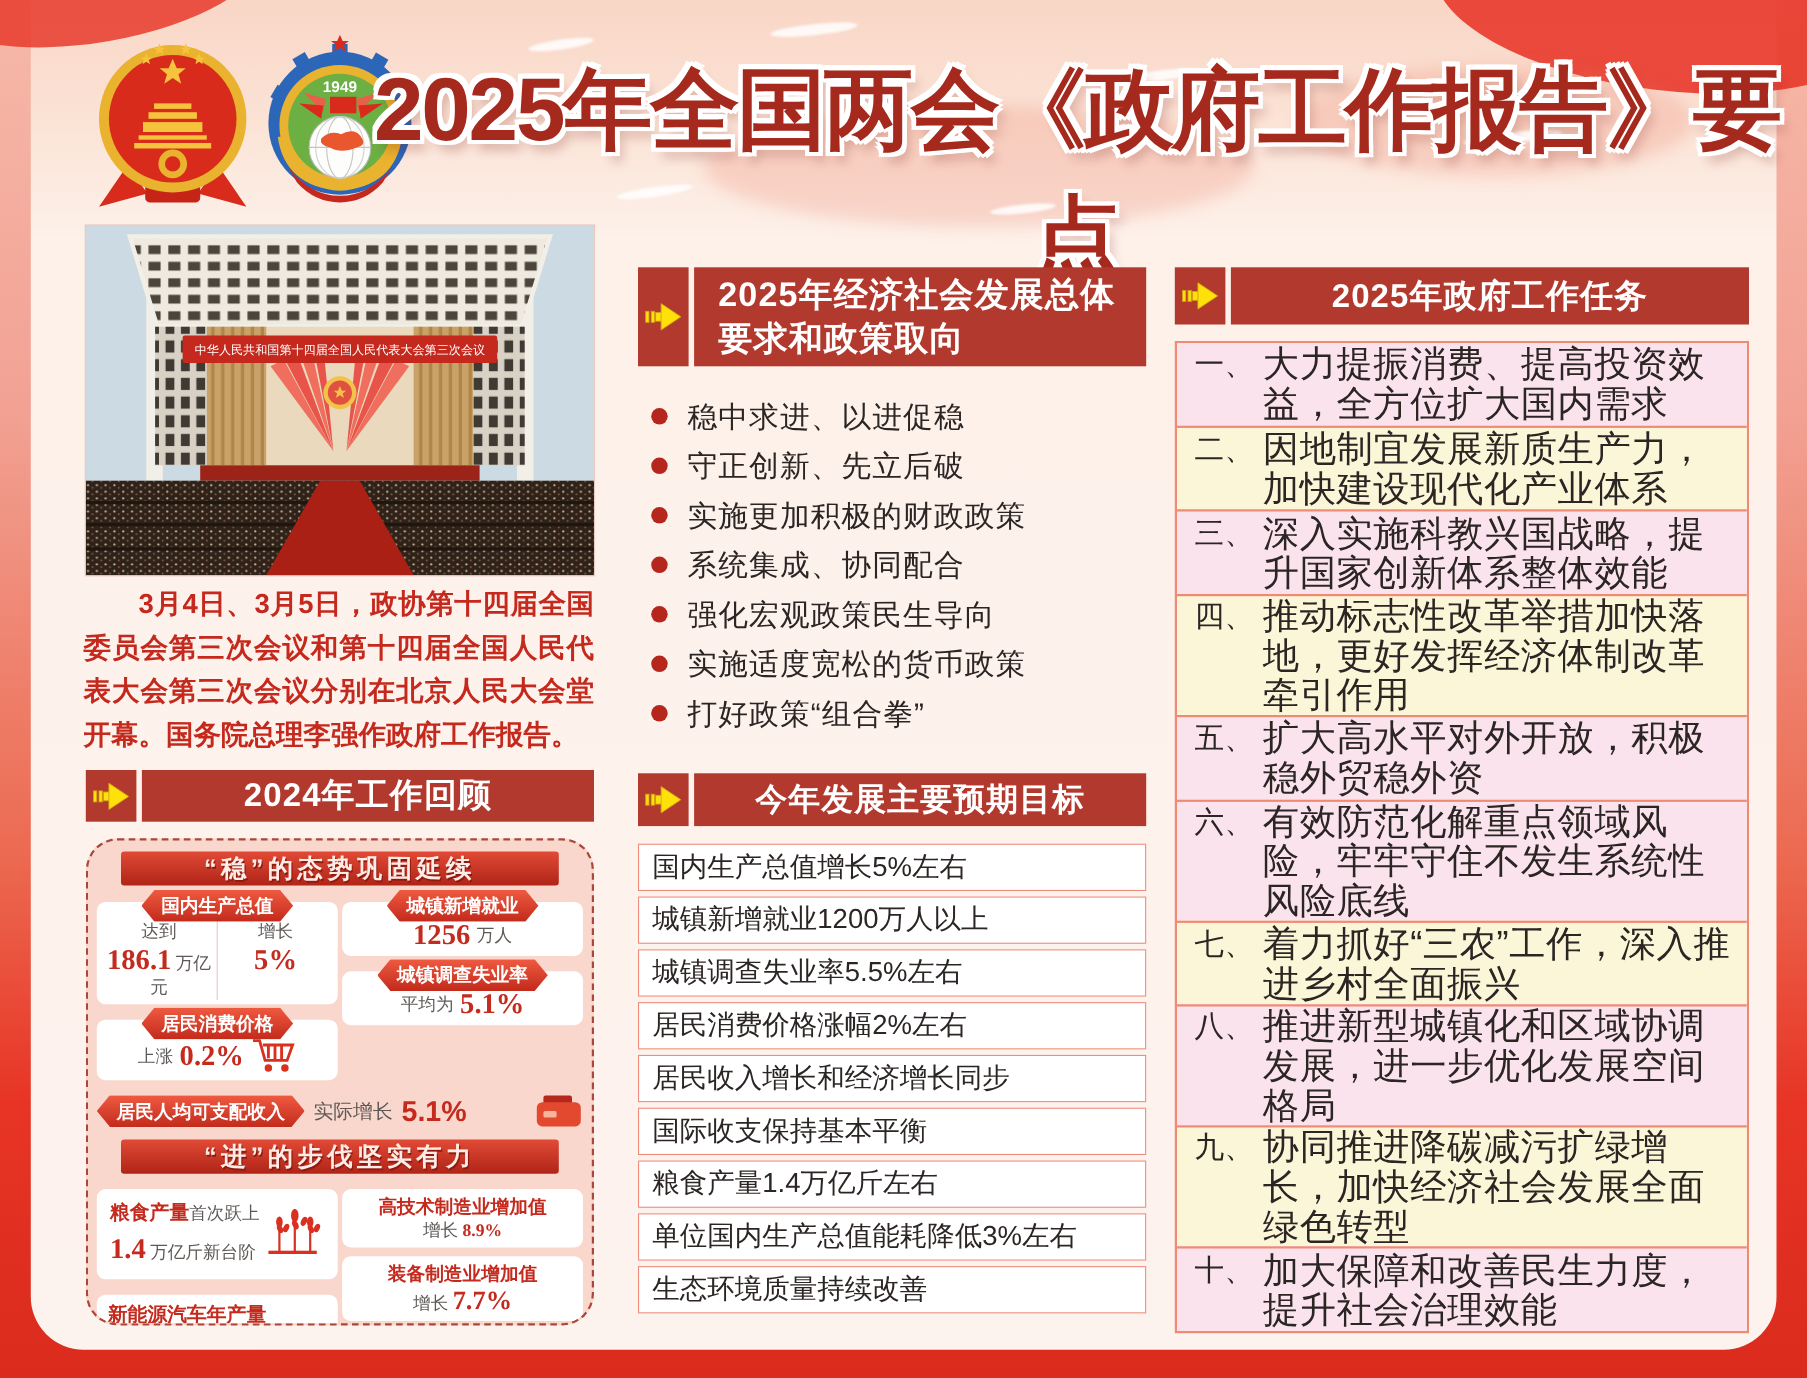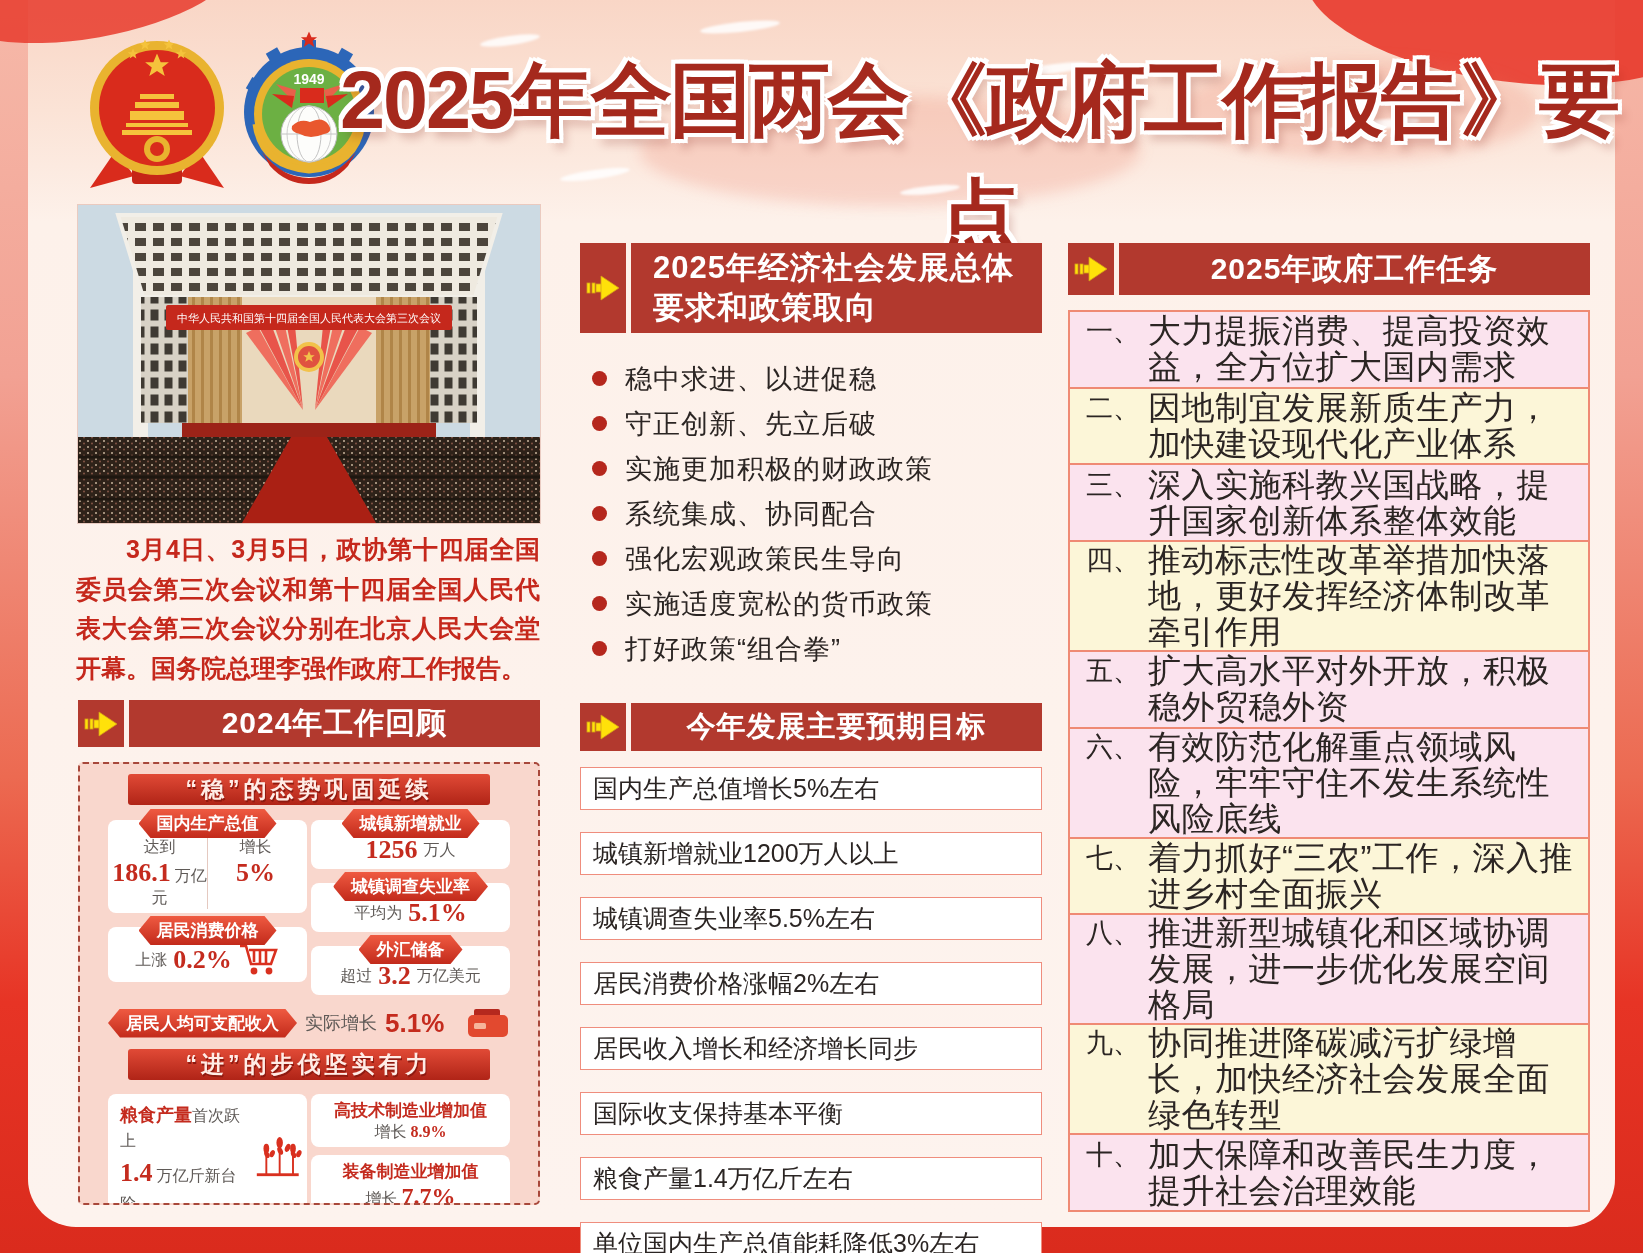--- a/index.html
+++ b/index.html
@@ -28,21 +28,21 @@
   .hbar .htxt{font-size:30px;letter-spacing:1px;}
   .hbar.two{padding-left:22px;}
   .hbar.two .htxt{font-size:31px;line-height:1.28;}
   
   .photo{position:absolute;left:78px;top:205px;width:462px;height:318px;box-shadow:0 0 0 1px rgba(180,90,70,.25);}
   
   .intro{position:absolute;left:76px;top:530px;width:464px;font-size:25px;font-weight:bold;
          color:#c5281c;line-height:1.58;text-align:justify;text-indent:2em;}
   
   .stats{position:absolute;left:78px;top:762px;width:462px;height:443px;box-sizing:border-box;
-         background:#f9d7cd;border:2px dashed #a8473a;border-radius:5px;padding:8px 28px;overflow:hidden;}
+         background:#f9d7cd;border:2px dashed #a8473a;border-radius:29px;padding:8px 8px;overflow:hidden;}
   .sbanner{background:linear-gradient(180deg,#e14a36,#b02417);color:#ffece6;font-weight:900;
            text-align:center;font-size:23px;letter-spacing:4px;border-radius:3px;height:31px;line-height:31px;
            width:90%;margin:2px auto 0;text-shadow:1px 2px 0 #8f1a10;}
   .cols{display:flex;gap:4px;margin-top:15px;font-family:Liberation Serif, serif;}
   .scol{flex:1;display:flex;flex-direction:column;gap:14px;}
   .card{background:#fff;border-radius:8px;position:relative;padding:9px 4px 4px;text-align:center;}
   .ribbon{background:linear-gradient(180deg,#ef5a41,#c22a1b);color:#fff;font-weight:bold;font-size:17px;
           line-height:1;padding:6px 18px;white-space:nowrap;
           clip-path:polygon(12px 0,calc(100% - 12px) 0,100% 50%,calc(100% - 12px) 100%,12px 100%,0 50%);}
   .card>.ribbon{position:absolute;top:-11px;left:50%;transform:translateX(-50%);}
@@ -59,21 +59,21 @@
   .grain-card{display:flex;align-items:center;gap:4px;padding:8px 4px;text-align:left;}
   .gtxt{font-size:16px;color:#5f5a57;line-height:1.5;padding-left:8px;}
   
   .bullets{position:absolute;left:592px;top:356px;width:452px;}
   .bullets .bi{display:flex;align-items:center;height:45px;}
   .dot{width:15px;height:15px;border-radius:50%;background:#b5271d;margin-right:18px;flex:none;}
   .bi span.btx{font-size:27px;color:#2b2523;letter-spacing:1px;}
   
   .goals{position:absolute;left:580px;top:767px;width:462px;}
   .goal{box-sizing:border-box;height:43px;line-height:41px;background:#fff;border:1px solid #ef8d7d;
-        margin-bottom:22px;font-size:25px;color:#2b2523;padding-left:12px;white-space:nowrap;overflow:hidden;}
+        margin-bottom:5px;font-size:25px;color:#2b2523;padding-left:12px;white-space:nowrap;overflow:hidden;}
   
   .tasks{position:absolute;left:1068px;top:310px;width:522px;height:902px;box-sizing:border-box;
          border:2px solid #ef8a74;display:flex;flex-direction:column;}
   .trow{flex:1;display:flex;align-items:center;padding:0 12px 0 16px;border-top:2px solid #ef8a74;}
   .trow:first-child{border-top:none;}
   .trow.p{background:#fbe3ee;}
   .trow.y{background:#fcf6d8;}
   .tinner{display:flex;align-items:flex-start;}
   .tnum{flex:none;font-size:27px;color:#2b2523;line-height:36px;margin-right:8px;}
   .ttext{font-size:33px;color:#2b2523;line-height:36px;letter-spacing:0.5px;}
@@ -263,28 +263,20 @@
             <span class="sm">万人</span>
           </div>
         </div>
         <div class="card">
           <div class="ribbon">城镇调查失业率</div>
           <div class="inline-row" style="margin-top:6px;">
             <span class="sm">平均为</span>
             <span class="big">5.1%</span>
           </div>
         </div>
-        <div class="card">
-          <div class="ribbon">外汇储备</div>
-          <div class="inline-row" style="margin-top:6px;">
-            <span class="sm">超过</span>
-            <span class="big">3.2</span>
-            <span class="sm">万亿美元</span>
-          </div>
-        </div>
       </div>
     </div>
     <div class="full-row">
       <div class="ribbon">居民人均可支配收入</div>
       <span class="sm" style="font-size:18px;">实际增长</span>
       <span class="big">5.1%</span>
       <svg width="44" height="32" viewBox="0 0 44 32" style="margin-left:auto;">
           <rect x="8" y="2" width="26" height="10" rx="2" fill="#b5281e"></rect>
           <rect x="2" y="8" width="40" height="22" rx="5" fill="#e2492f"></rect>
           <rect x="8" y="16" width="12" height="6" rx="1.5" fill="#f6b49a"></rect>

